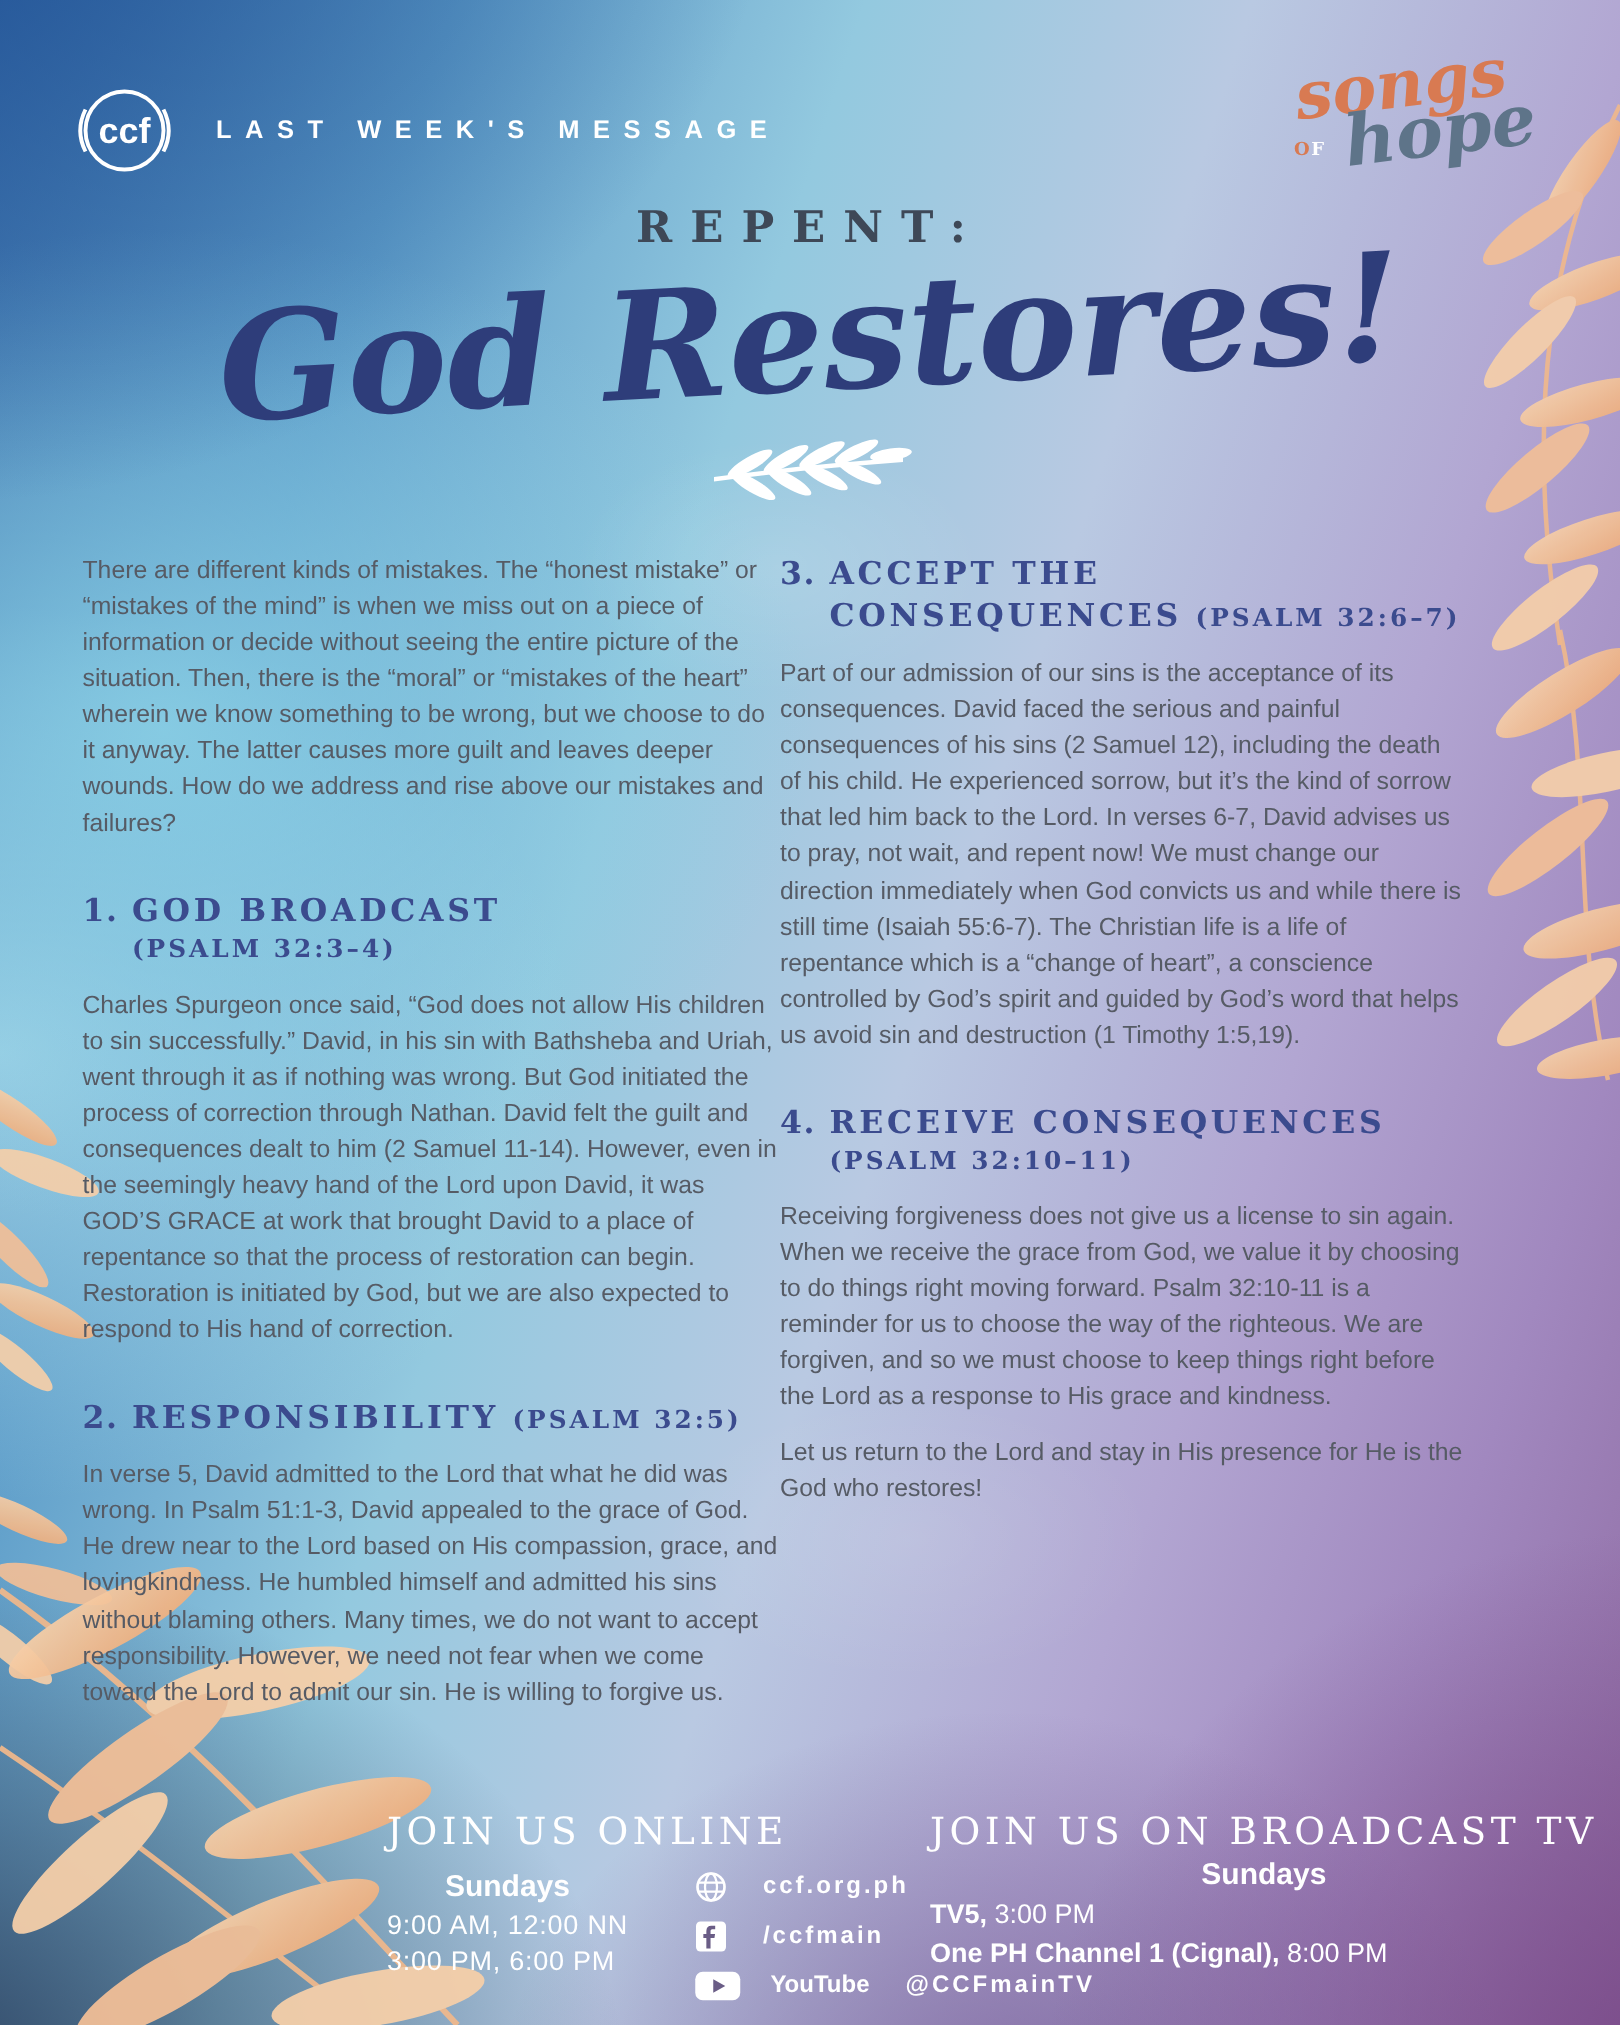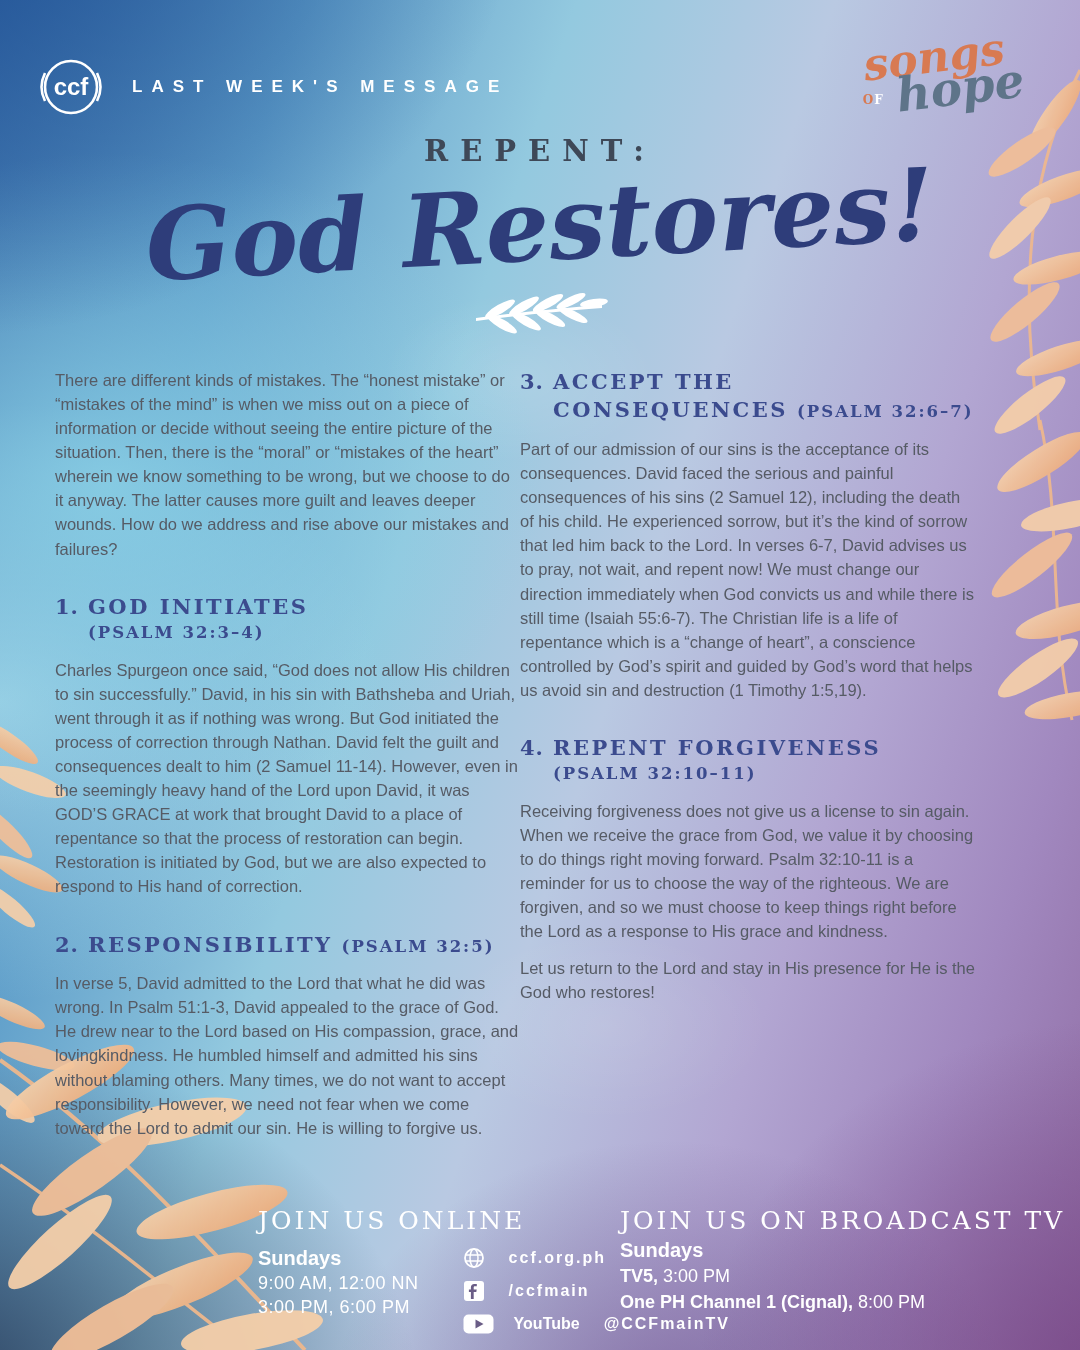--- a/index.html
+++ b/index.html
@@ -15,21 +15,21 @@
       radial-gradient(55% 34% at 0% 52%, rgba(176,226,239,0.75) 0%, transparent 65%),
       radial-gradient(72% 42% at -6% 103%, rgba(38,56,86,0.92) 0%, rgba(38,56,86,0) 62%),
       radial-gradient(64% 46% at 104% 104%, rgba(118,68,132,0.85) 0%, transparent 62%),
       radial-gradient(48% 30% at 62% 104%, rgba(104,80,138,0.6) 0%, transparent 65%),
       linear-gradient(108deg,#3f74ae 0%,#5e9dc9 20%,#93c9df 38%,#b9c9e2 55%,#b2a6d2 72%,#a188bf 86%,#8f6ba2 100%);
   }
   .leaves{position:absolute;inset:0;z-index:1;}
   .content{position:absolute;inset:0;z-index:2;}
 
   
-  .hdr{position:absolute;top:52px;left:36px;display:flex;align-items:center;gap:26px;}
+  .hdr{position:absolute;top:52px;left:48px;display:flex;align-items:center;gap:26px;}
   .wordmark{color:#fff;font-weight:bold;font-size:17px;letter-spacing:9px;}
 
   .soh{position:absolute;top:34px;right:56px;z-index:3;}
   .soh-songs{font-family:"DejaVu Serif",serif;font-style:italic;font-weight:700;font-size:44px;
     color:#d87a52;transform:rotate(-7deg);line-height:1;}
   .soh-row{margin-top:-14px;display:flex;align-items:baseline;justify-content:flex-end;}
   .soh-of{font-family:"DejaVu Serif",serif;font-weight:700;font-size:12px;letter-spacing:1px;margin-right:12px;}
   .soh-of-o{color:#d87a52}.soh-of-f{color:#fff}
   .soh-hope{font-family:"DejaVu Serif",serif;font-style:italic;font-weight:700;font-size:47px;
     color:#5e7489;transform:rotate(-7deg);display:inline-block;line-height:1;}
@@ -54,21 +54,21 @@
   .scripture{font-size:16.5px;letter-spacing:2px;line-height:1.5;}
   .scripture.inline{display:inline;margin-left:9px;}
   .sec .body-p{margin-top:12px;}
   .closing{margin-top:24px;}
 
   
   .foot-online{position:absolute;left:258px;top:1206px;color:#fff;}
   .foot-tv{position:absolute;left:620px;top:1206px;color:#fff;}
   .foot-head{font-family:"DejaVu Serif",serif;font-size:25px;letter-spacing:3px;color:#fff;}
   .foot-row{display:flex;gap:44px;margin-top:10px;}
-  .day{font-weight:bold;font-size:20px;line-height:1.3;}
+  .day{font-weight:bold;font-size:20px;line-height:1.3;text-align:center;}
   .time-line{font-size:18px;line-height:1.35;letter-spacing:0.5px;}
   .links{display:flex;flex-direction:column;gap:11px;margin-top:2px;}
   .link-row{display:flex;align-items:center;gap:24px;font-size:16px;font-weight:bold;letter-spacing:2px;}
   .yt-word{font-size:16px;font-weight:bold;letter-spacing:0;margin-left:-4px;}
   .tv-lines{margin-top:2px;}
   .tv-line{font-size:18px;line-height:1.45;}
   .b{font-weight:bold;}
 </style>
 </head>
 <body>
@@ -172,21 +172,21 @@
     </div>
 
     <div class="cols">
       <div class="col-left">
         <p class="body-p">There are different kinds of mistakes. The “honest mistake” or “mistakes of the mind” is when we miss out on a piece of information or decide without seeing the entire picture of the situation. Then, there is the “moral” or “mistakes of the heart” wherein we know something to be wrong, but we choose to do it anyway. The latter causes more guilt and leaves deeper wounds. How do we address and rise above our mistakes and failures?</p>
 
         <div class="sec">
           <div class="sec-heading">
             <span class="sec-num">1.</span>
             <div class="sec-title-block">
-              <div class="sec-title-line">GOD INITIATES</div>
+              <div class="sec-title-line">GOD BROADCAST</div>
               <div class="scripture">(PSALM 32:3–4)</div>
             </div>
           </div>
           <p class="body-p">Charles Spurgeon once said, “God does not allow His children to sin successfully.” David, in his sin with Bathsheba and Uriah, went through it as if nothing was wrong. But God initiated the process of correction through Nathan. David felt the guilt and consequences dealt to him (2 Samuel 11-14). However, even in the seemingly heavy hand of the Lord upon David, it was GOD’S GRACE at work that brought David to a place of repentance so that the process of restoration can begin. Restoration is initiated by God, but we are also expected to respond to His hand of correction.</p>
         </div>
 
         <div class="sec">
           <div class="sec-heading">
             <span class="sec-num">2.</span>
             <div class="sec-title-block">
@@ -206,21 +206,21 @@
               <div class="sec-title-line"><span>CONSEQUENCES</span><span class="scripture inline">(PSALM 32:6–7)</span></div>
             </div>
           </div>
           <p class="body-p">Part of our admission of our sins is the acceptance of its consequences. David faced the serious and painful consequences of his sins (2 Samuel 12), including the death of his child. He experienced sorrow, but it’s the kind of sorrow that led him back to the Lord. In verses 6-7, David advises us to pray, not wait, and repent now! We must change our direction immediately when God convicts us and while there is still time (Isaiah 55:6-7). The Christian life is a life of repentance which is a “change of heart”, a conscience controlled by God’s spirit and guided by God’s word that helps us avoid sin and destruction (1 Timothy 1:5,19).</p>
         </div>
 
         <div class="sec">
           <div class="sec-heading">
             <span class="sec-num">4.</span>
             <div class="sec-title-block">
-              <div class="sec-title-line">REPENT FORGIVENESS</div>
+              <div class="sec-title-line">RECEIVE CONSEQUENCES</div>
               <div class="scripture">(PSALM 32:10–11)</div>
             </div>
           </div>
           <p class="body-p">Receiving forgiveness does not give us a license to sin again. When we receive the grace from God, we value it by choosing to do things right moving forward. Psalm 32:10-11 is a reminder for us to choose the way of the righteous. We are forgiven, and so we must choose to keep things right before the Lord as a response to His grace and kindness.</p>
           <p class="body-p closing">Let us return to the Lord and stay in His presence for He is the God who restores!</p>
         </div>
       </div>
     </div>
 
     <div class="foot-online">

